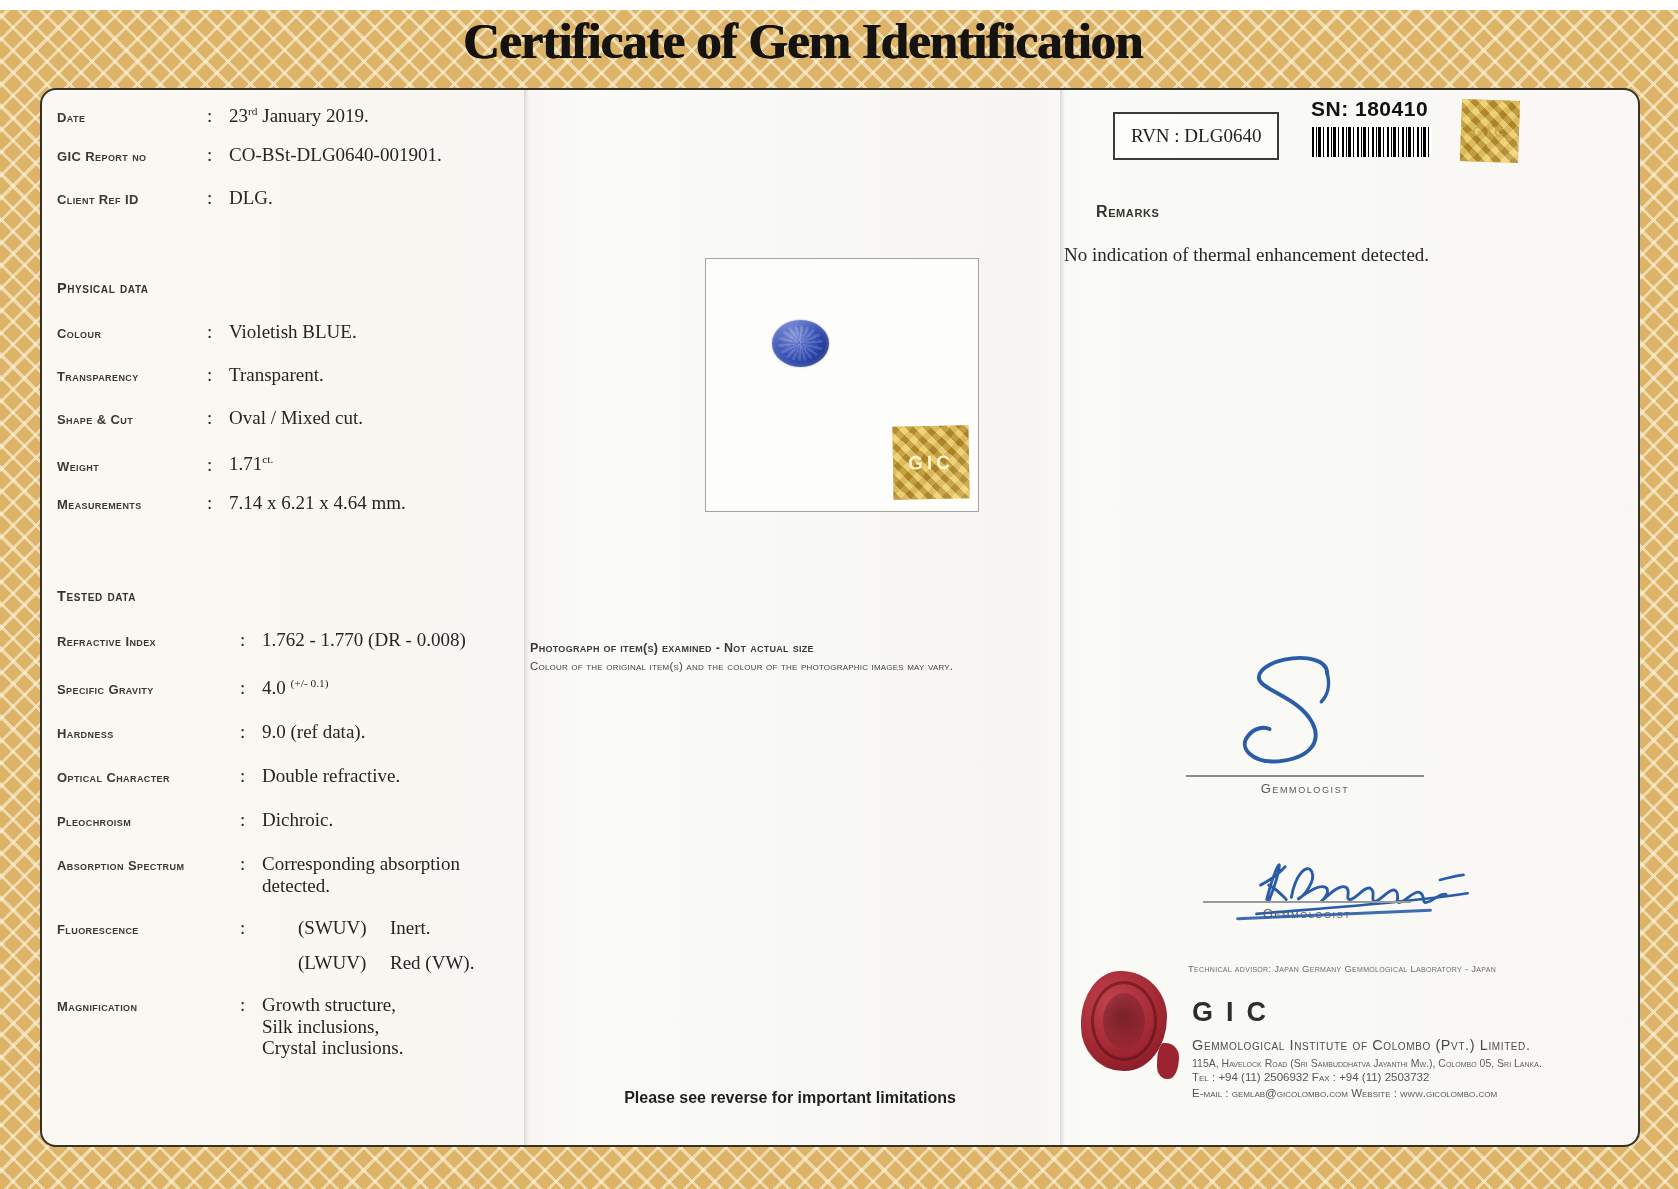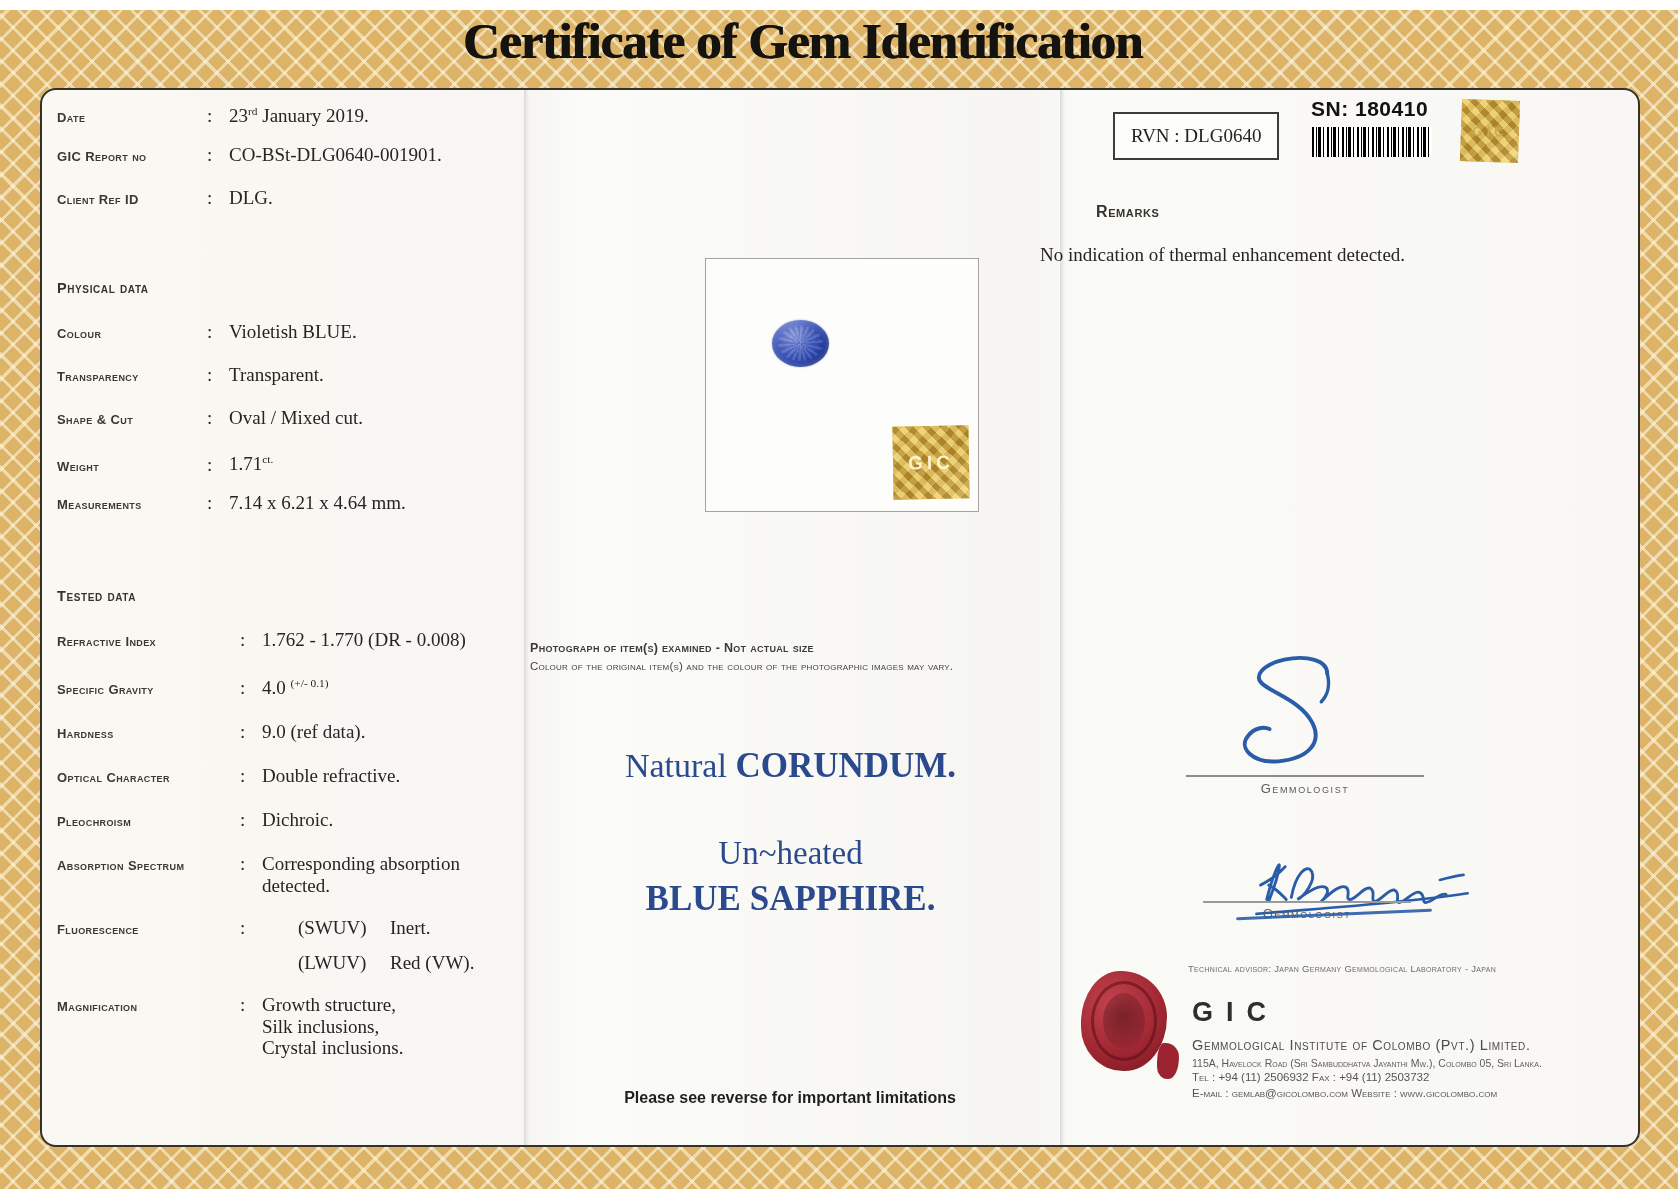--- a/index.html
+++ b/index.html
@@ -71,21 +71,21 @@
   .reverse-note{position:absolute; left:530px; top:1089px; width:520px; text-align:center;
     font-weight:bold; font-size:16px; color:#1f1f1f;}
 
   
   .rvn-box{position:absolute; left:1093px; top:112px; border:2px solid #3c3c3c; padding:11px 16px;
     font-family:"Liberation Serif", serif; font-size:19px; color:#222; background:rgba(255,255,255,.5);margin-left:20px;}
   .sn{position:absolute; left:1311px; top:97px; font-weight:bold; font-size:21px; letter-spacing:.5px; color:#111;}
   .barcode{position:absolute; left:1312px; top:127px; width:120px; height:30px;
     background:repeating-linear-gradient(90deg,#000 0 2px,#fff 2px 4px,#000 4px 5px,#fff 5px 6px,#000 6px 9px,#fff 9px 11px,#000 11px 12px,#fff 12px 15px);}
   .h-remarks{position:absolute; left:1096px; top:203px; font-size:16px;}
-  .remarks-text{position:absolute; left:1040px; top:244px;}
+  .remarks-text{position:absolute; left:1064px; top:244px;}
 
   .sig1{position:absolute; left:1216px; top:646px; width:150px; height:132px;}
   .sigline1{position:absolute; left:1186px; top:775px; width:238px; height:2px; background:#8c8c8c;}
   .sigcap1{position:absolute; left:1186px; top:779px; width:238px; text-align:center;}
   .sig2{position:absolute; left:1248px; top:840px; width:225px; height:82px;}
   .sigline2{position:absolute; left:1203px; top:901px; width:208px; height:1.5px; background:#9a9a9a;}
   .sigcap2{position:absolute; left:1203px; top:904px; width:208px; text-align:center;}
   .sigstrike{position:absolute; left:1236px; top:913px; width:196px; height:3px; background:#2b5ca8;
     transform:rotate(-2.5deg); border-radius:2px; opacity:.9;}
   .sigcap{font-variant:small-caps; font-size:13px; letter-spacing:1.6px; color:#5a5a5a;}
@@ -217,25 +217,20 @@
   <div class="gem"></div>
   <div class="holo holo-photo">
       <span>GIC</span>
     </div>
 
   <div class="caption">
     <div class="cap1">Photograph of item(s) examined  -  Not actual size</div>
     <div class="cap2">Colour of the original item(s) and the colour of the photographic images may vary.</div>
   </div>
 
-  <div class="results">
-    <div class="species"><span>Natural </span><b>CORUNDUM.</b></div>
-    <div class="treatment">Un~heated</div>
-    <div class="variety">BLUE SAPPHIRE.</div>
-  </div>
 
   <div class="reverse-note">Please see reverse for important limitations</div>
 
   <div class="rvn-box">RVN : DLG0640</div>
   <div class="sn">SN: 180410</div>
   <div class="barcode"></div>
   <div class="holo holo-sn">
       <span>GIC</span>
     </div>
 

